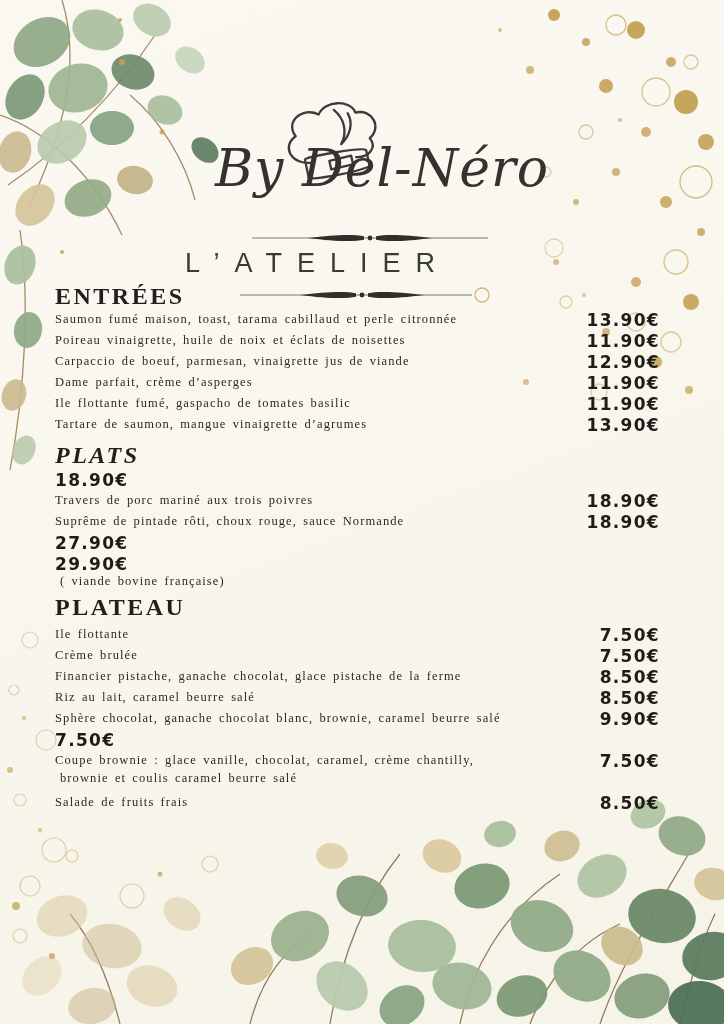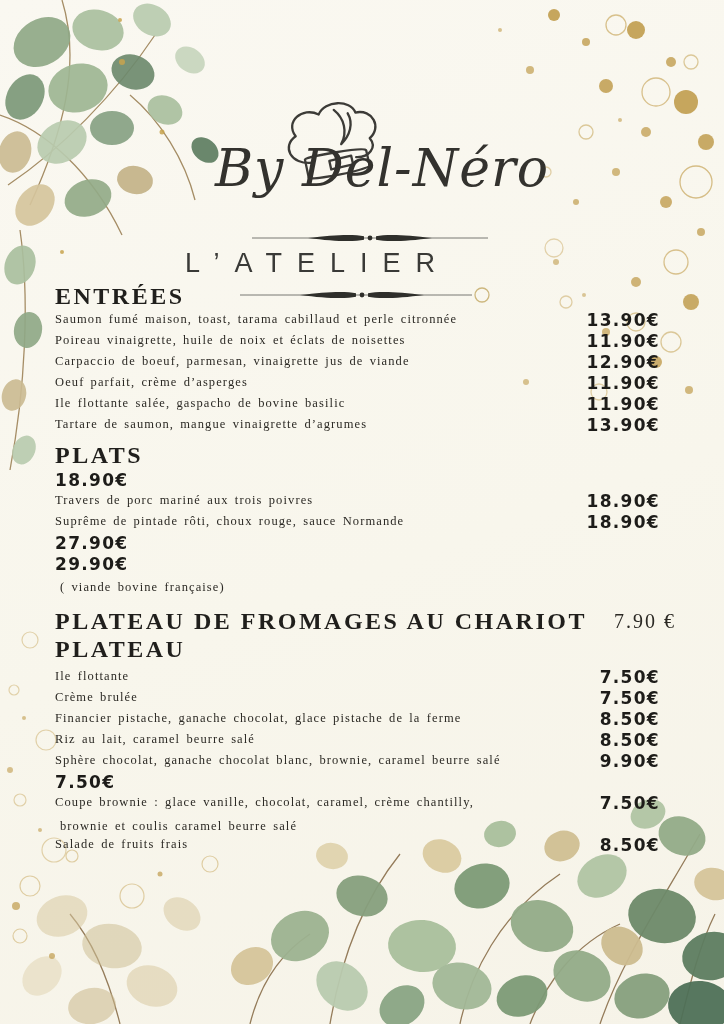--- a/index.html
+++ b/index.html
@@ -48,23 +48,23 @@
     align-items:center; gap:14px;
   }
   .nm {
     font-family:"Liberation Serif", serif; font-size:12.5px;
     letter-spacing:1.1px; word-spacing:2px; color:#2b2924; white-space:nowrap;
   }
   .pr {
     font-family:"DejaVu Sans", sans-serif; font-weight:700;
     font-size:17px; letter-spacing:1.3px; color:#1d1c19; white-space:nowrap;
   }
-  .note-row { height:21px; display:flex; align-items:flex-end; }
+  .note-row { height:21px; display:flex; align-items:flex-start; }
   .note-row .nm { padding-left:5px; }
-  .heading-row { height:26px; display:flex; align-items:flex-end; margin-top:8px; }
+  .heading-row { height:26px; display:flex; align-items:flex-end; margin-top:8px;font-style:italic; }
   .plateau-row {
     margin-top:10px; height:32px; display:flex;
     justify-content:space-between; align-items:center;
   }
   .plateau-price {
     font-family:"Liberation Serif", serif; font-size:20px;
     letter-spacing:2px; color:#2b2924; margin-right:-16px; white-space:nowrap;
   }
   .desserts-heading-row { height:26px; display:flex; align-items:flex-end; }
   .spacer3 { height:3px; }
@@ -265,25 +265,25 @@
     </div>
     <div class="row">
       <span class="nm">Poireau vinaigrette, huile de noix et éclats de noisettes</span>
       <span class="pr">11.90€</span>
     </div>
     <div class="row">
       <span class="nm">Carpaccio de boeuf, parmesan, vinaigrette jus de viande</span>
       <span class="pr">12.90€</span>
     </div>
     <div class="row">
-      <span class="nm">Oeuf parfait, crème d’asperges</span>
+      <span class="nm">Dame parfait, crème d’asperges</span>
       <span class="pr">11.90€</span>
     </div>
     <div class="row">
-      <span class="nm">Ile flottante salée, gaspacho de bovine basilic</span>
+      <span class="nm">Ile flottante fumé, gaspacho de tomates basilic</span>
       <span class="pr">11.90€</span>
     </div>
     <div class="row">
       <span class="nm">Tartare de saumon, mangue vinaigrette d’agrumes</span>
       <span class="pr">13.90€</span>
     </div>
 
     <div class="heading-row">
       <span class="sec-heading">PLATS</span>
     </div>
@@ -302,24 +302,20 @@
     <div class="row">
       <span class="pr">27.90€</span>
     </div>
     <div class="row">
       <span class="pr">29.90€</span>
     </div>
     <div class="note-row">
       <span class="nm">( viande bovine française)</span>
     </div>
 
-    <div class="plateau-row">
-      <span class="sec-heading">PLATEAU DE FROMAGES AU CHARIOT</span>
-      <span class="plateau-price">7.90 €</span>
-    </div>
 
     <div class="desserts-heading-row">
       <span class="sec-heading">PLATEAU</span>
     </div>
     <div class="spacer3"></div>
 
     <div class="row">
       <span class="nm">Ile flottante</span>
       <span class="pr">7.50€</span>
     </div>

